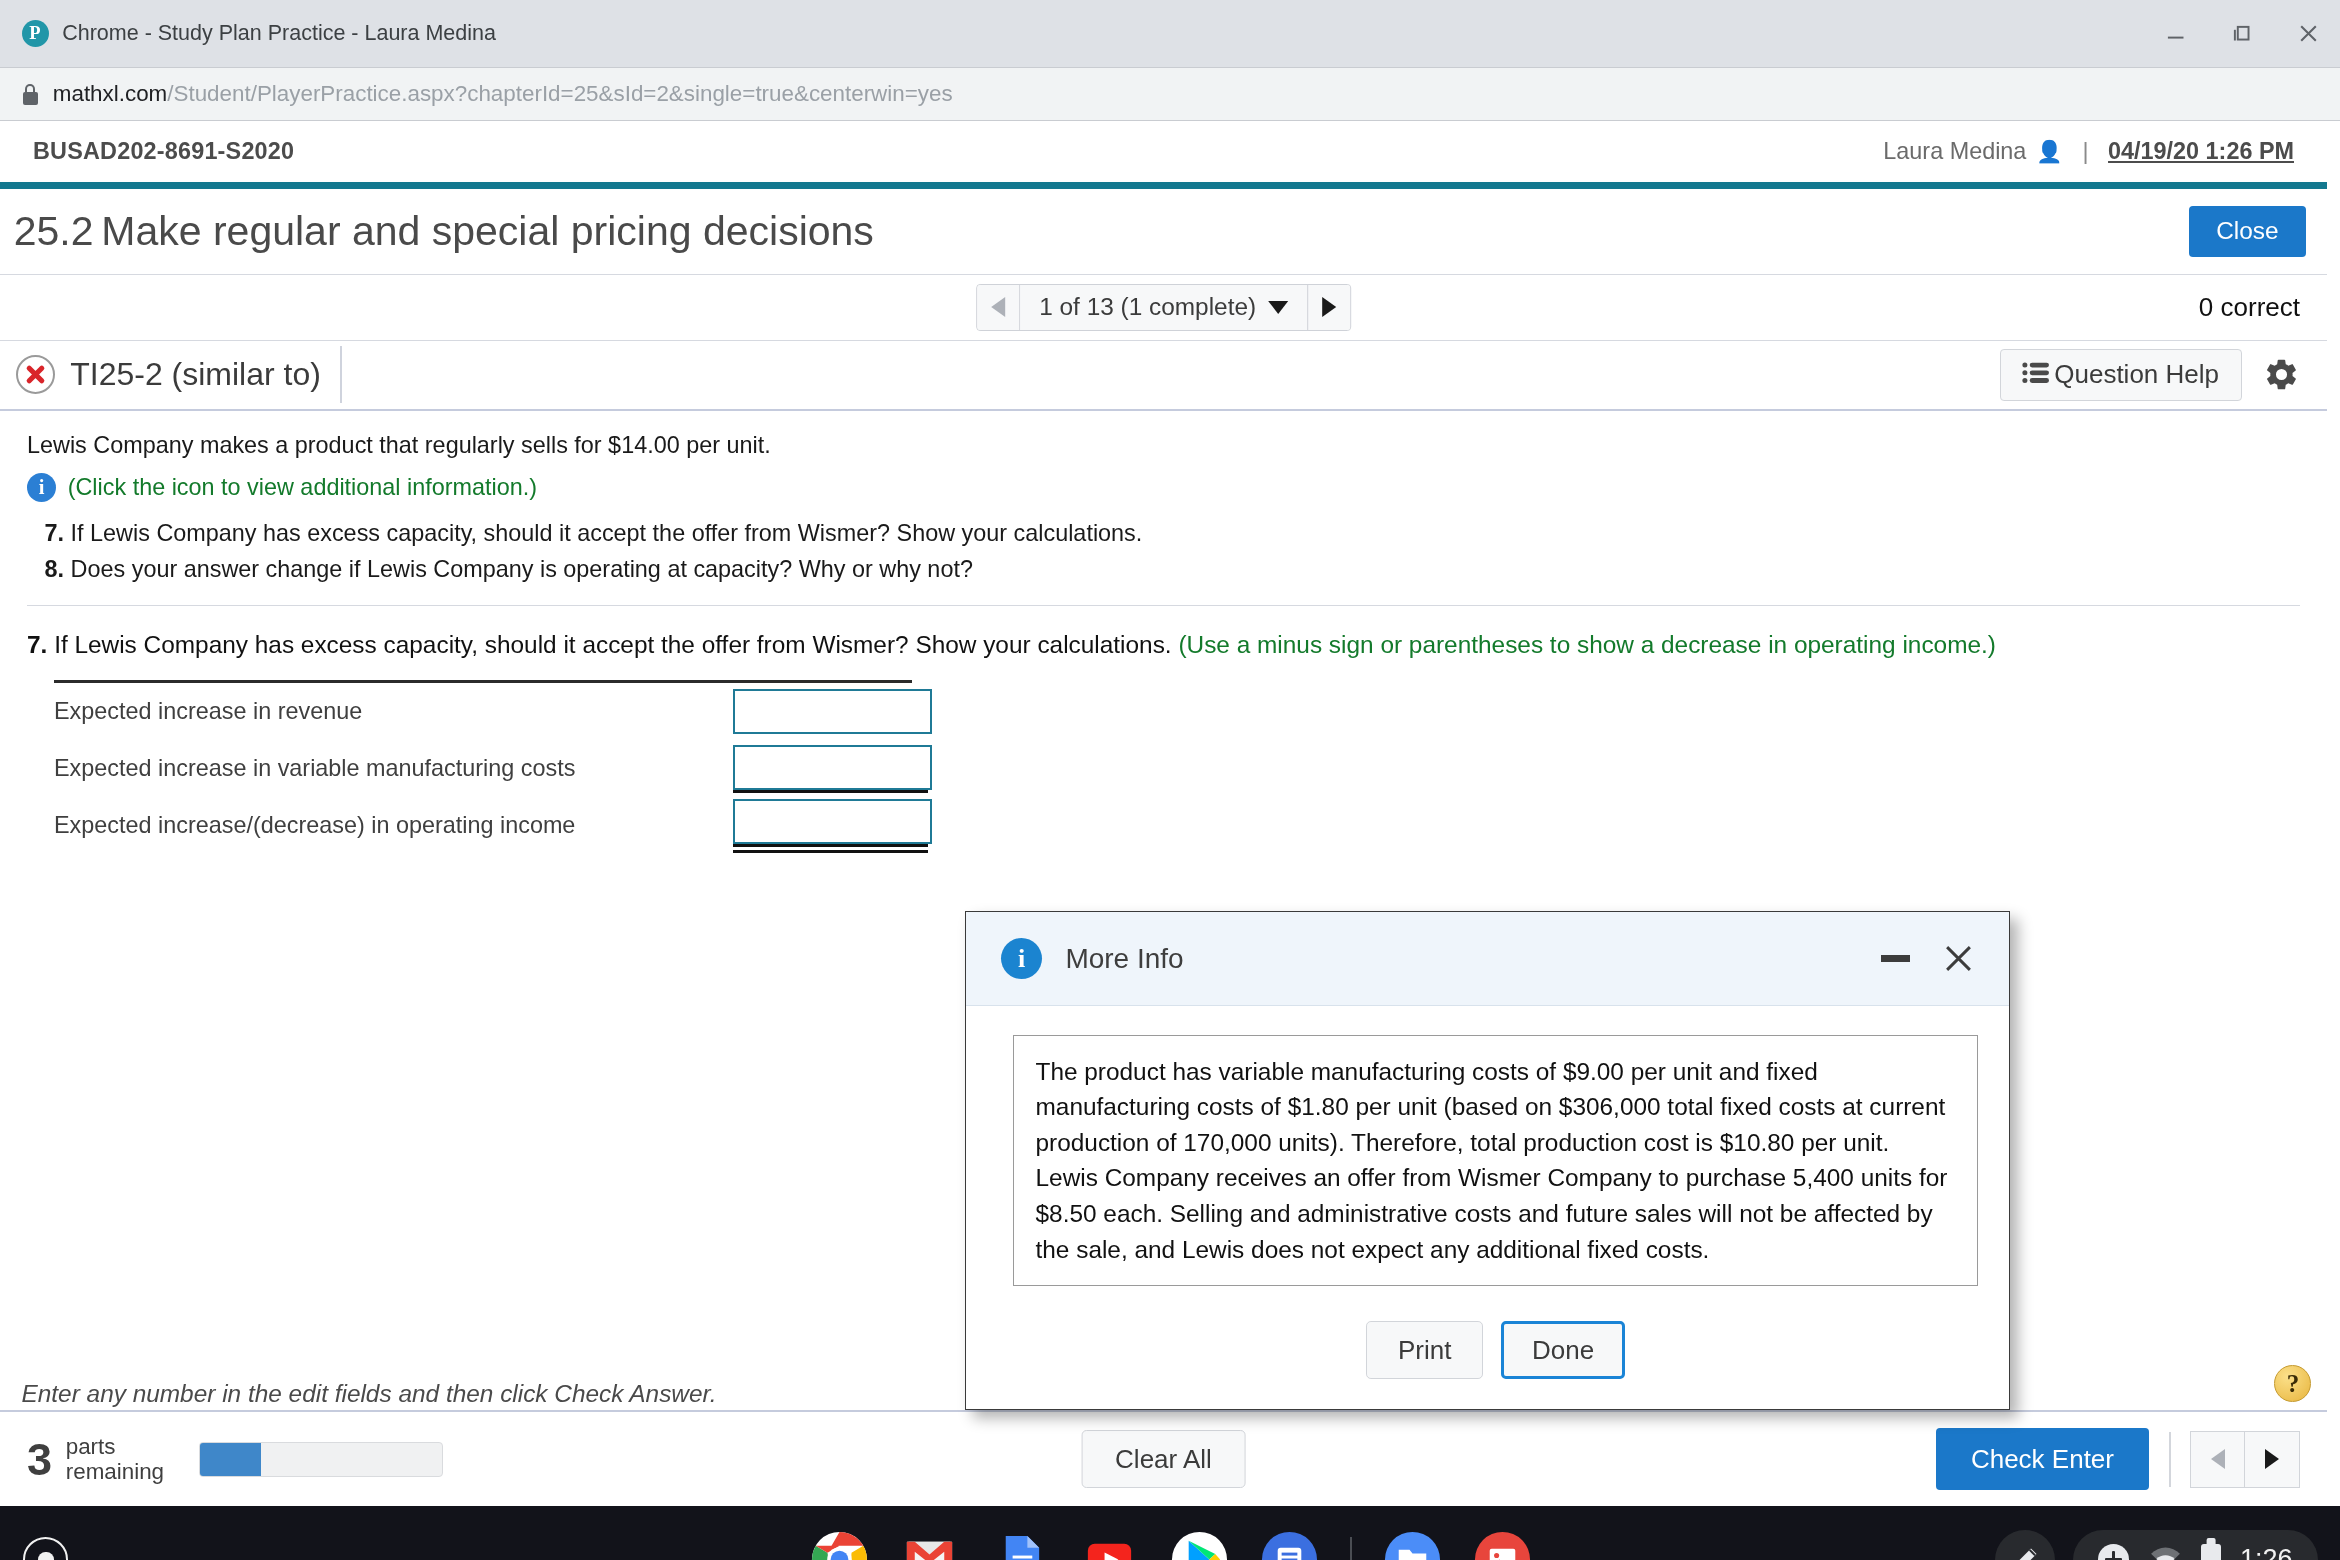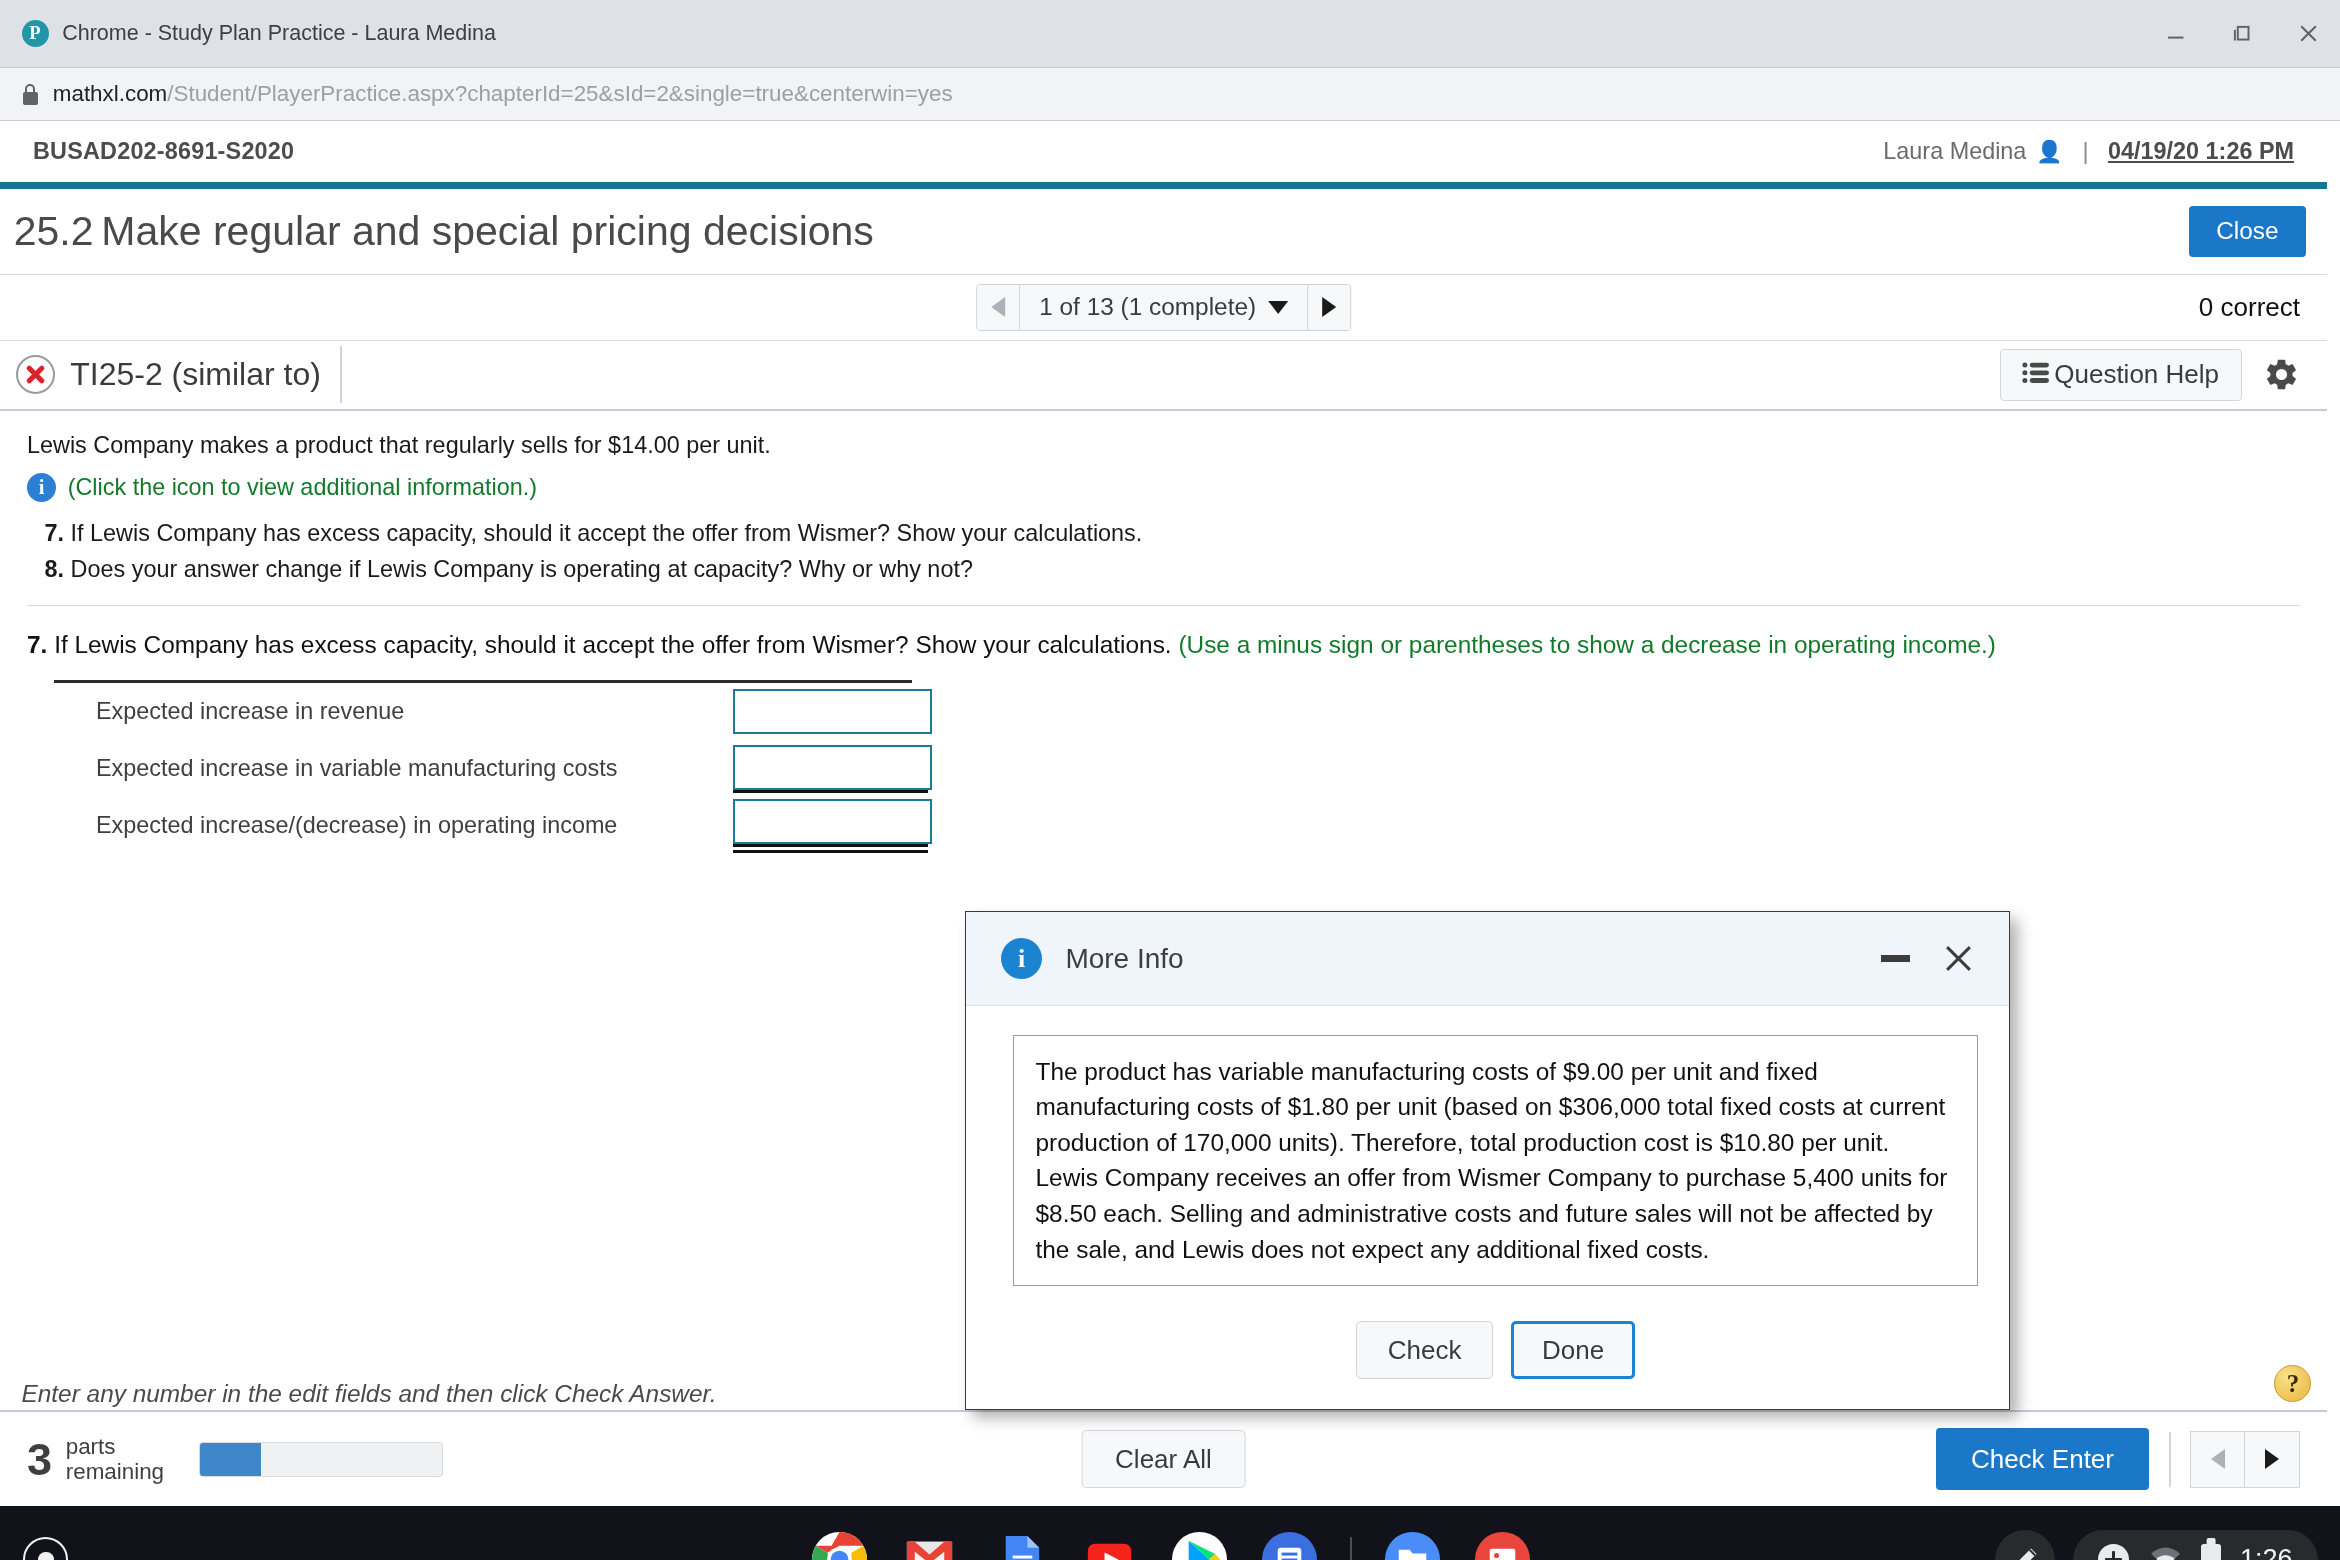--- a/index.html
+++ b/index.html
@@ -168,21 +168,21 @@
   .q7-line { font-size: 24.4px; color: #111; margin-bottom: 21.5px; }
   .q7-line .green { color: #137a2b; }
 
   
   .ans-table { width: 878px; margin-left: 27px; }
   .ans-top-rule { height: 2.9px; background: #2b2b2b; width: 858px; }
   .ans-row {
     display: flex; align-items: center; justify-content: space-between;
     height: 57px; padding-right: 0;
   }
-  .ans-label { font-size: 23.4px; color: #3f3f3f; margin-left: 42px; }
+  .ans-label { font-size: 23.4px; color: #3f3f3f; }
   .ans-cell { width: 199px; position: relative; }
   .ans-input {
     width: 199px; height: 45px;
     border: 2px solid #1f7a96; background: #fff;
     font-size: 21.5px; font-family: inherit; padding: 0 7.8px;
   }
   .rule-single { height: 2.9px; background: #111; width: 195px; margin-top: 0px; }
   .rule-double { height: 2.9px; background: #111; width: 195px; margin-top: 0px; }
   .rule-double2 { height: 2.9px; background: #111; width: 195px; margin-top: 2.9px; }
 
@@ -514,21 +514,21 @@
       <div class="dlg-min"></div>
       <div class="dlg-close">
         <svg width="39" height="39" viewBox="0 0 24 24">
             <path d="M5 5 L19 19 M19 5 L5 19" stroke="#3c3c3c" stroke-width="1.8" fill="none"></path>
           </svg>
       </div>
     </div>
     <div class="dlg-body">
       <div class="dlg-textbox">The product has variable manufacturing costs of $9.00 per unit and fixed manufacturing costs of $1.80 per unit (based on $306,000 total fixed costs at current production of 170,000 units). Therefore, total production cost is $10.80 per unit. Lewis Company receives an offer from Wismer Company to purchase 5,400 units for $8.50 each. Selling and administrative costs and future sales will not be affected by the sale, and Lewis does not expect any additional fixed costs.</div>
       <div class="dlg-foot">
-        <button class="dlg-btn">Check</button>
+        <button class="dlg-btn">Print</button>
         <button class="dlg-btn focus">Done</button>
       </div>
     </div>
   </div>
 
 </div>
 
 <div class="shelf">
   <div class="launcher">
       <div class="dot"></div>

